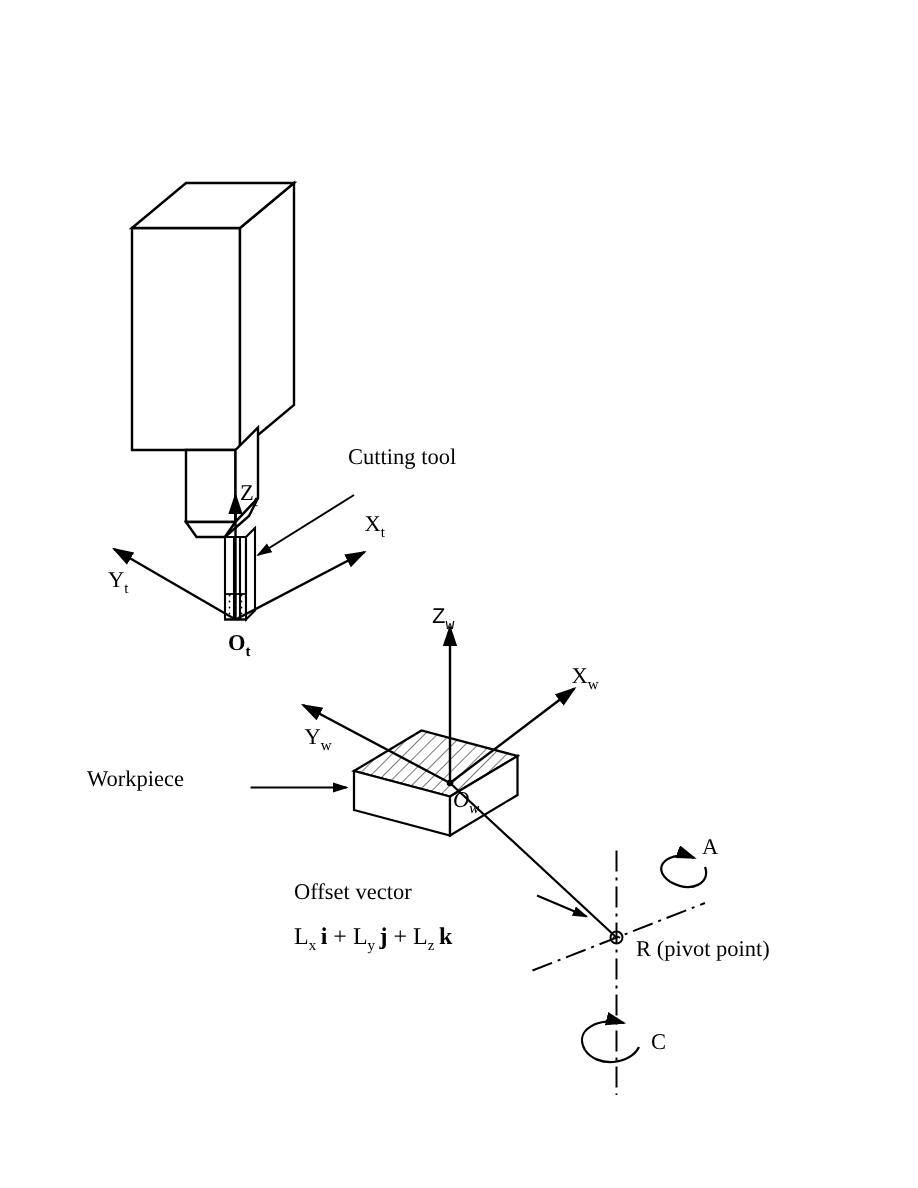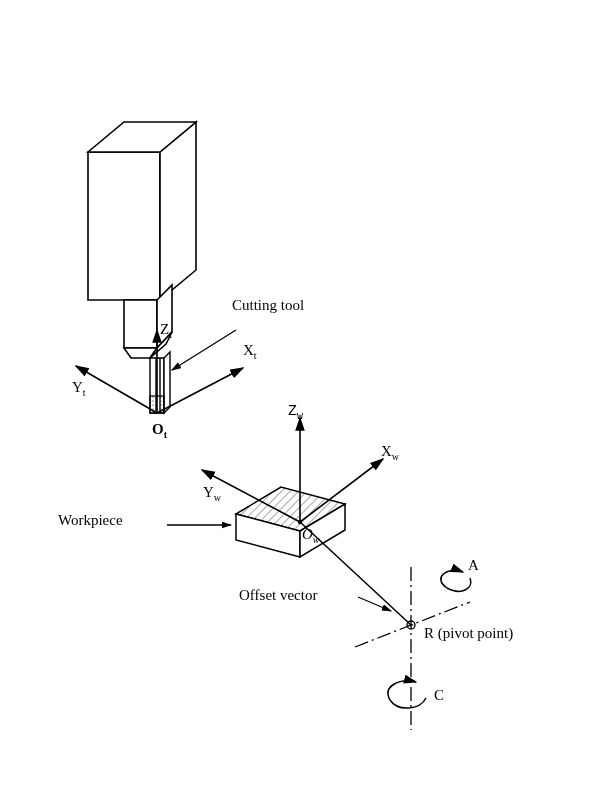--- a/index.html
+++ b/index.html
@@ -195,24 +195,27 @@
   </div>
 
   <div class="lbl" style="left:302px; top:527px;font-style:italic;">
     <span>O</span><span class="sub">w</span>
   </div>
 
   <div class="lbl" style="left:58px; top:513px;">
     <span>Workpiece</span>
   </div>
 
-  <div class="lbl" style="left:196px; top:588px;margin-left:43px;">
+  <div class="lbl" style="left:196px; top:588px;">
     <span>Offset vector</span>
   </div>
 
+  <div class="lbl" style="left:196px; top:617px; font-size:16px;">
+    <span>L</span><span class="sub">x</span><span class="vec-bold" style="margin-left:3px;">i</span><span> + </span><span>L</span><span class="sub">y</span><span class="vec-bold" style="margin-left:3px;">j</span><span> + </span><span>L</span><span class="sub">z</span><span class="vec-bold" style="margin-left:3px;">k</span>
+  </div>
 
   <div class="lbl" style="left:424px; top:626px;">
     <span>R (pivot point)</span>
   </div>
 
   <div class="lbl" style="left:468px; top:558px;">
     <span>A</span>
   </div>
 
   <div class="lbl" style="left:434px; top:688px;">

